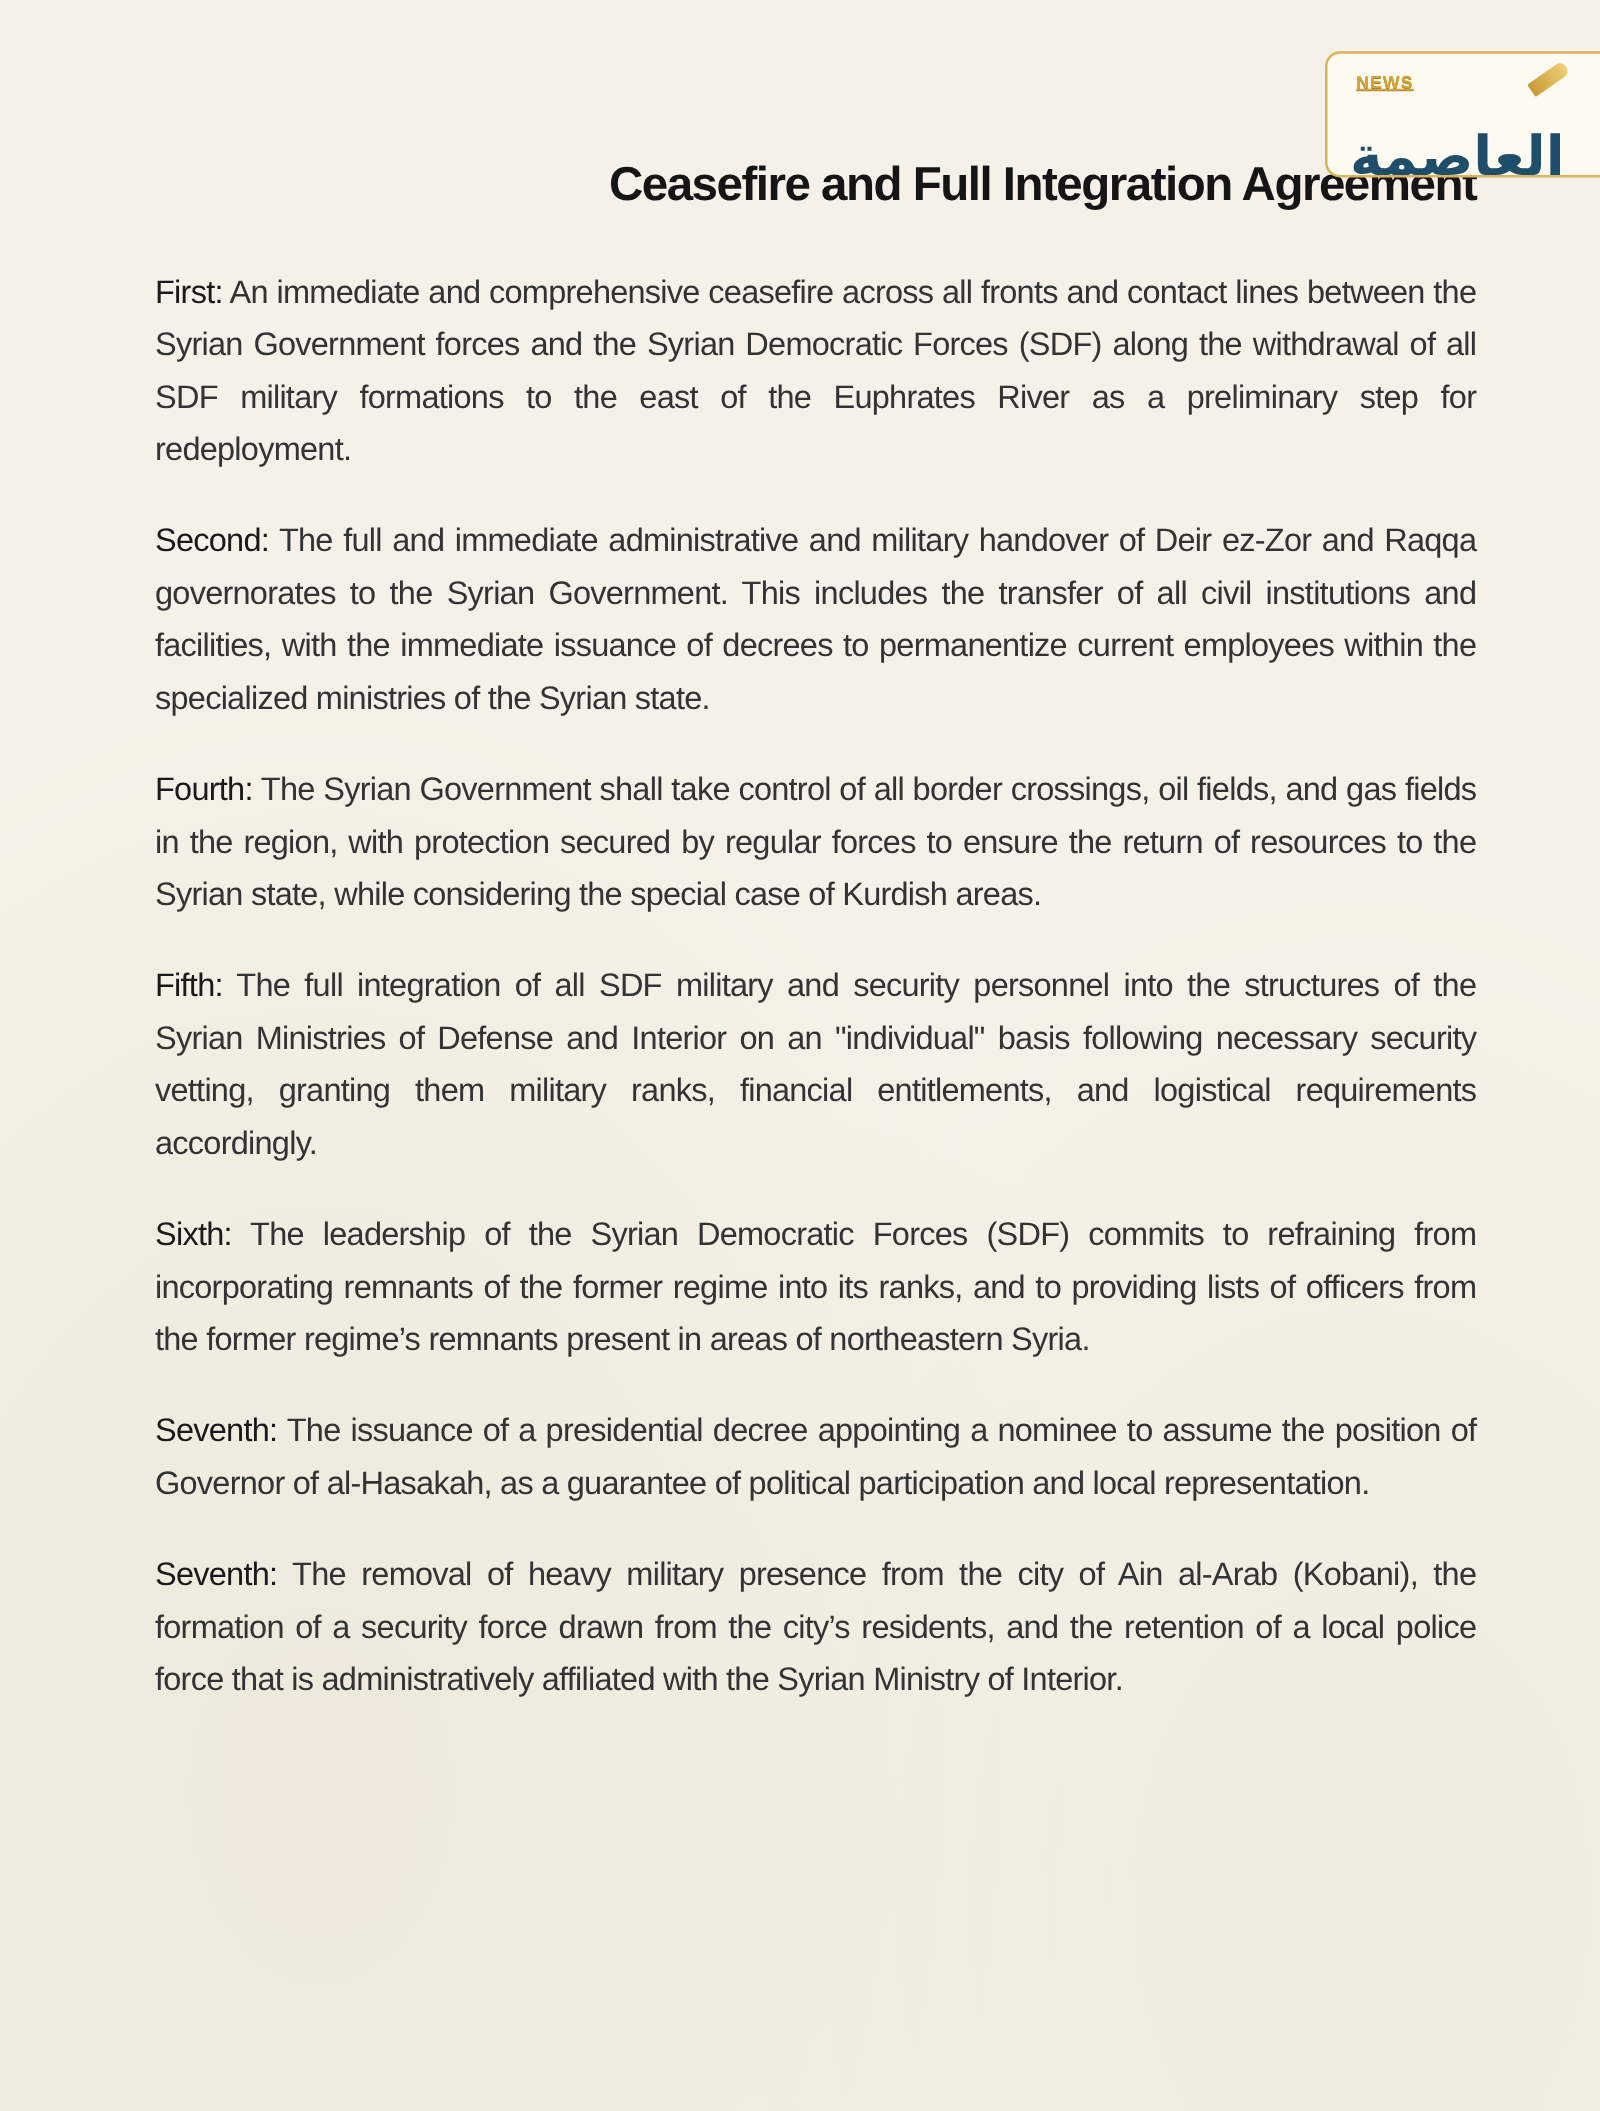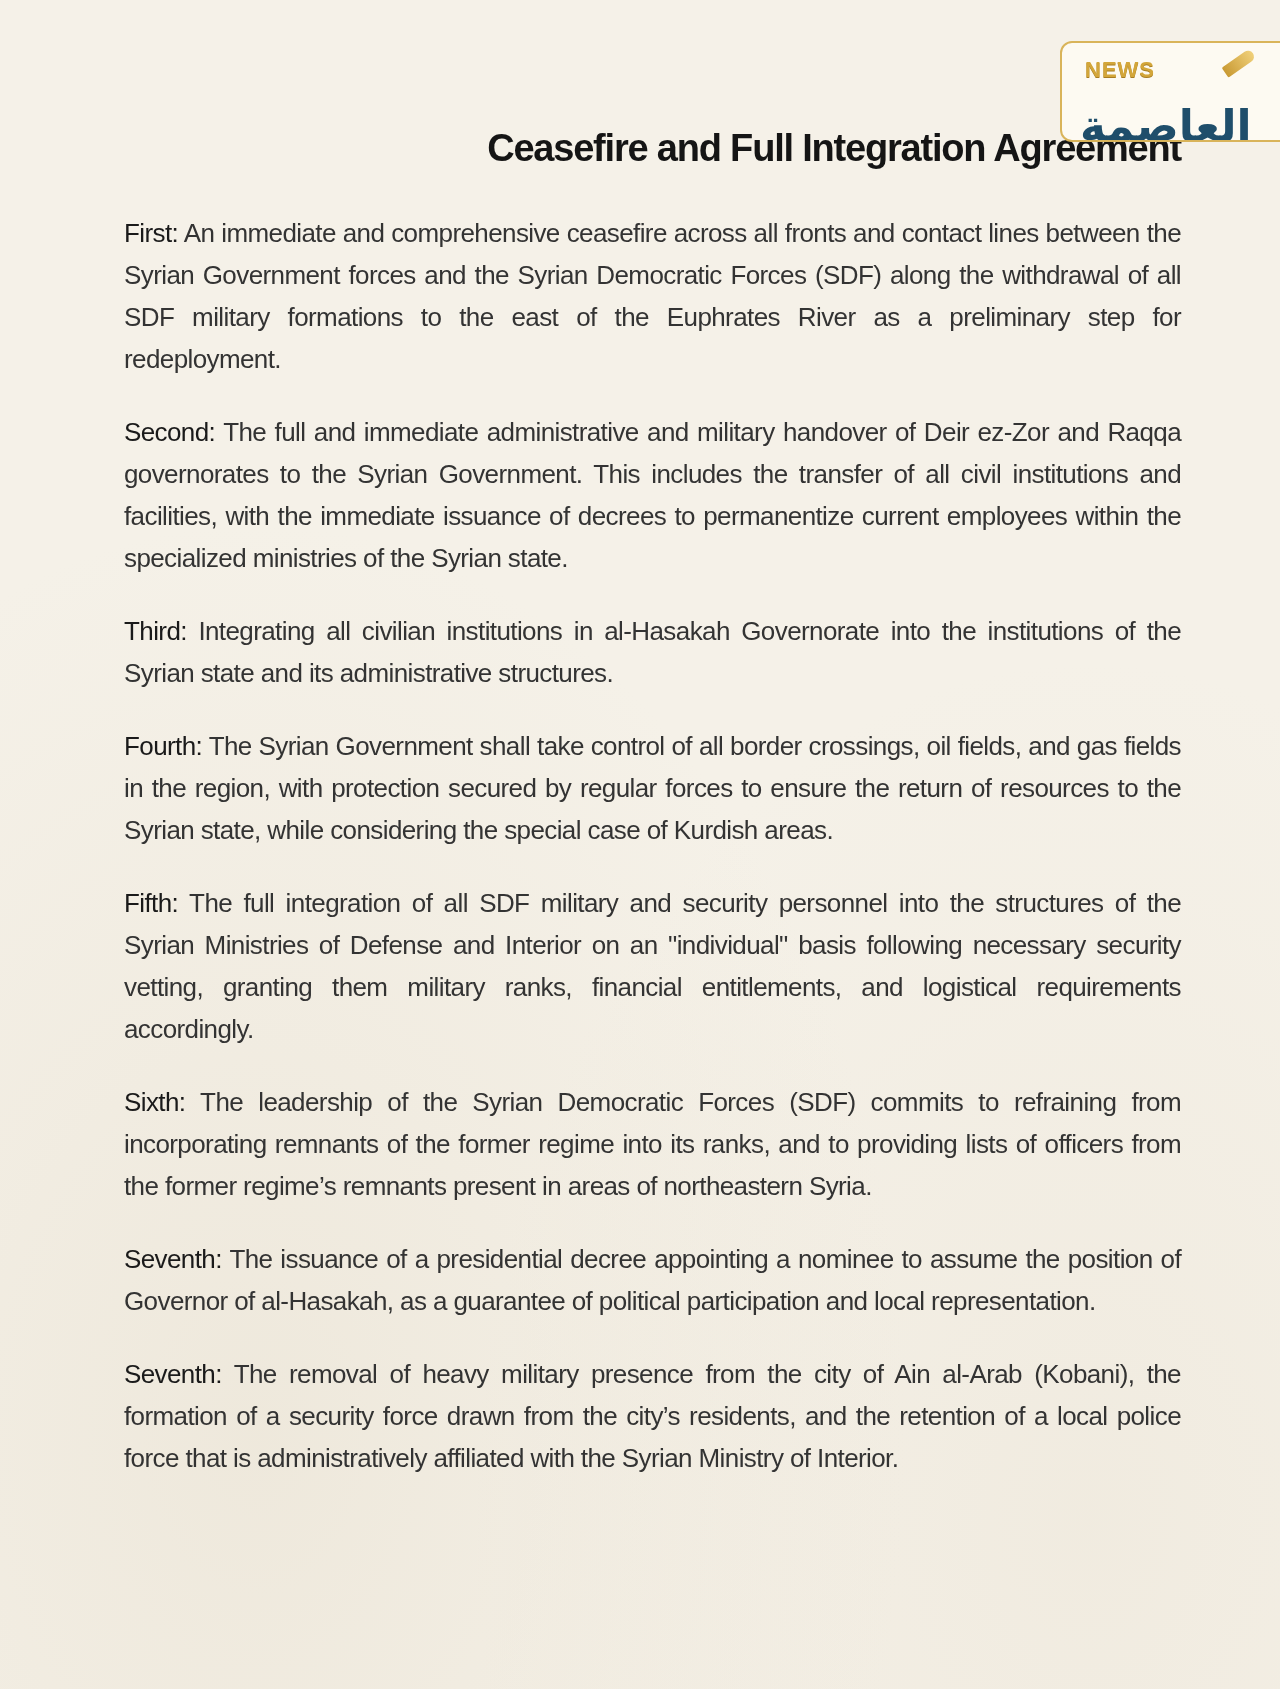--- a/index.html
+++ b/index.html
@@ -35,24 +35,25 @@
       background: #fdfaf2;
       z-index: 2;
       overflow: hidden;
     }
     .logo-news {
       position: absolute;
       left: 23px;
       top: 14px;
       font-family: "Liberation Sans", sans-serif;
       font-weight: 700;
-      font-size: 22px;
+      font-size: 14px;
       letter-spacing: 1px;
       color: #d3a63a;
       text-shadow: 0 1px 0 #a87c20;
+      text-decoration: underline;
     }
     .logo-arabic {
       position: absolute;
       left: 18px;
       top: 30px;
       font-family: "DejaVu Sans", sans-serif;
       font-weight: 700;
       font-size: 44px;
       color: #1f4e6b;
       direction: rtl;
@@ -117,24 +118,20 @@
   <p class="clause">
     <span class="clause-label">First:</span>
     <span>An immediate and comprehensive ceasefire across all fronts and contact lines between the Syrian Government forces and the Syrian Democratic Forces (SDF) along the withdrawal of all SDF military formations to the east of the Euphrates River as a preliminary step for redeployment.</span>
   </p>
 
   <p class="clause">
     <span class="clause-label">Second:</span>
     <span>The full and immediate administrative and military handover of Deir ez-Zor and Raqqa governorates to the Syrian Government. This includes the transfer of all civil institutions and facilities, with the immediate issuance of decrees to permanentize current employees within the specialized ministries of the Syrian state.</span>
   </p>
 
-  <p class="clause">
-    <span class="clause-label">Third:</span>
-    <span>Integrating all civilian institutions in al-Hasakah Governorate into the institutions of the Syrian state and its administrative structures.</span>
-  </p>
 
   <p class="clause">
     <span class="clause-label">Fourth:</span>
     <span>The Syrian Government shall take control of all border crossings, oil fields, and gas fields in the region, with protection secured by regular forces to ensure the return of resources to the Syrian state, while considering the special case of Kurdish areas.</span>
   </p>
 
   <p class="clause">
     <span class="clause-label">Fifth:</span>
     <span>The full integration of all SDF military and security personnel into the structures of the Syrian Ministries of Defense and Interior on an "individual" basis following necessary security vetting, granting them military ranks, financial entitlements, and logistical requirements accordingly.</span>
   </p>

